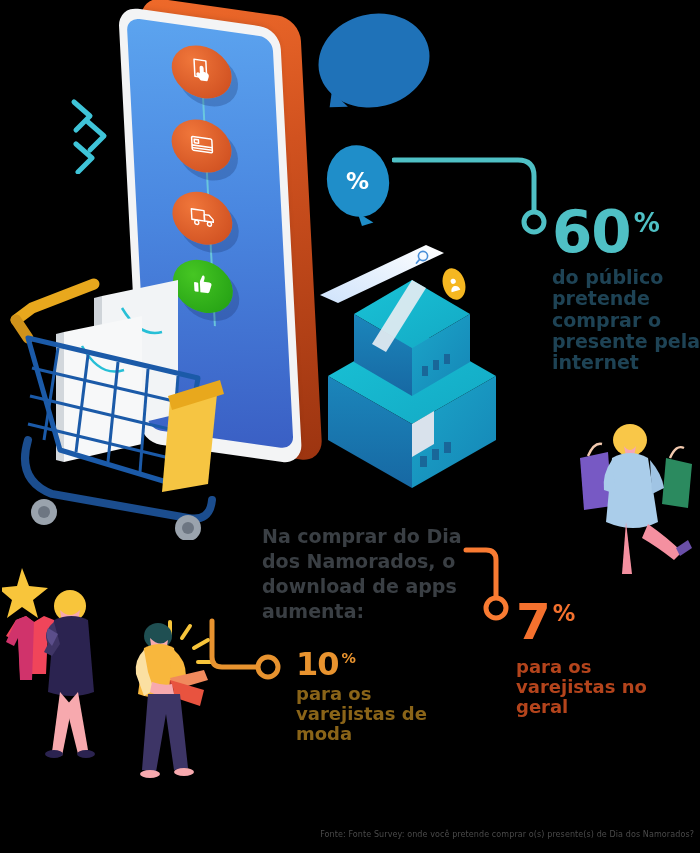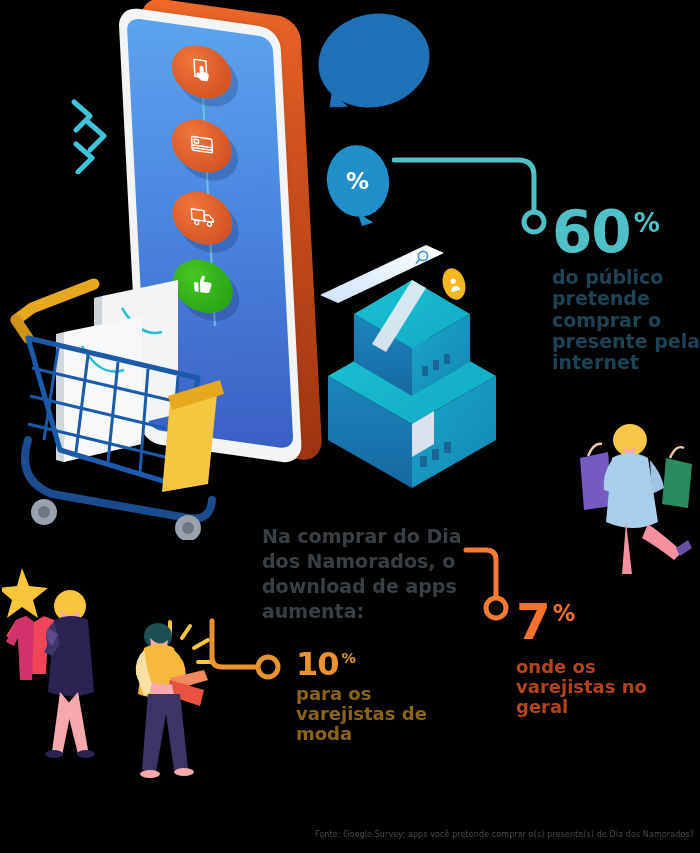--- a/index.html
+++ b/index.html
@@ -401,18 +401,18 @@
     <div class="num">
       <span>10</span><span class="pct">%</span>
     </div>
     <div class="desc">para os varejistas de moda</div>
   </div>
 
   <div class="stat" id="stat-7">
     <div class="num">
       <span>7</span><span class="pct">%</span>
     </div>
-    <div class="desc">onde os varejistas no geral</div>
-  </div>
-
-  <div id="source">Fonte: Google Survey: apps você pretende comprar o(s) presente(s) de Dia dos Namorados?</div>
+    <div class="desc">para os varejistas no geral</div>
+  </div>
+
+  <div id="source">Fonte: Fonte Survey: onde você pretende comprar o(s) presente(s) de Dia dos Namorados?</div>
 
 </div>
 
 </body></html>

